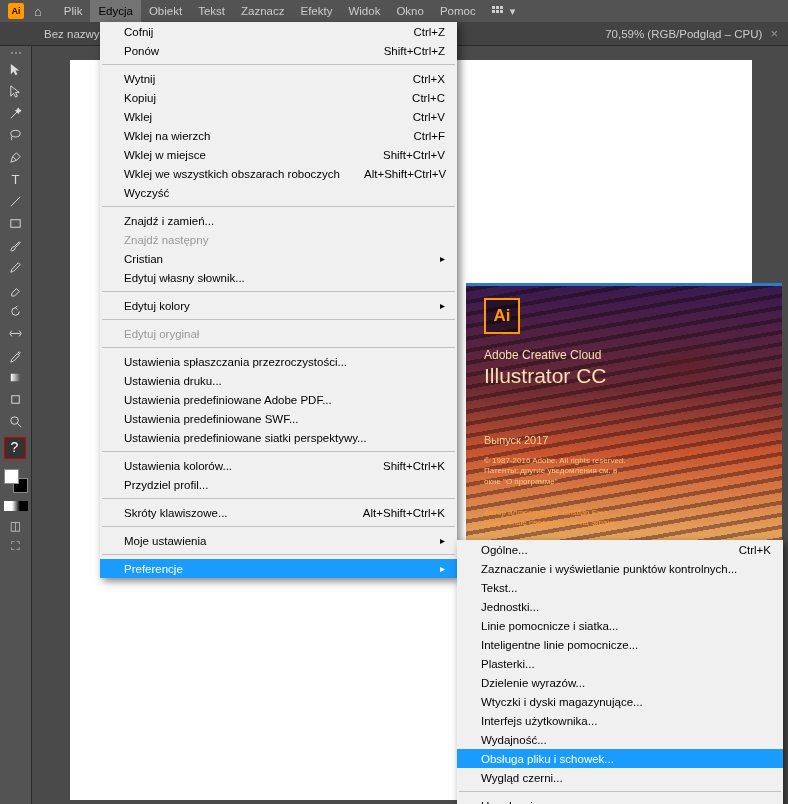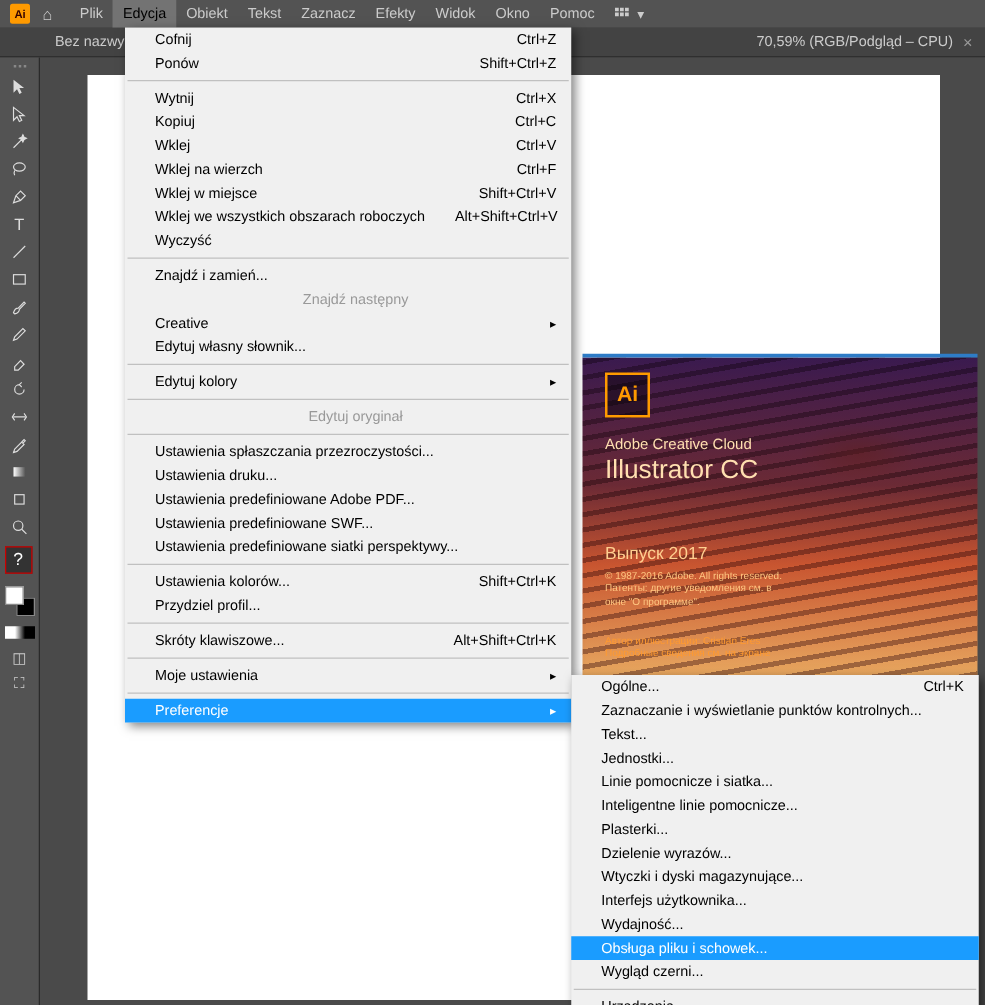--- a/index.html
+++ b/index.html
@@ -33,39 +33,39 @@
 .draw-modes { color: #ccc; font-size: 12px; margin-top: 6px; }
 
 .canvas-area { flex: 1; background: #4a4a4a; position: relative; }
 .handle { position: absolute; left: 0; right: 0; top: 0; height: 12px; display: flex; justify-content: center; align-items: center; }
 .handle span { width: 3px; height: 3px; background: #999; margin: 0 1px; display: block; }
 .artboard { position: absolute; left: 38px; top: 14px; width: 682px; height: 740px; background: #fff; }
 
 
 .dropdown { position: absolute; background: #f0f0f0; box-shadow: 3px 3px 8px rgba(0,0,0,.5); font-size: 11.5px; color: #000; }
 .dropdown .row { height: 19px; display: flex; align-items: center; padding: 0 12px 0 24px; position: relative; white-space: nowrap; }
-.dropdown .row.disabled { color: #999; justify-content: center; }
+.dropdown .row.disabled { color: #999; }
 .dropdown .row.highlight { background: #1a9cff; color: #fff; }
 .dropdown .row .shortcut { margin-left: auto; padding-left: 24px; }
 .dropdown .row .arrow { margin-left: auto; padding-left: 24px; font-size: 10px; }
 .dropdown .sep { height: 1px; background: #c0c0c0; margin: 4px 2px; }
 
 .menu-edit { left: 100px; top: 22px; width: 357px; }
 .menu-pref { left: 457px; top: 540px; width: 326px; }
 
 
 .splash { position: absolute; left: 466px; top: 283px; width: 316px; height: 258px; background: linear-gradient(180deg, #3a1a4f 0%, #6b2a35 40%, #c85530 65%, #e8a860 100%); overflow: hidden; color: #ffdfb0; border-top: 3px solid #2e7cc7; }
 .splash::before { content: ""; position: absolute; inset: 0; background:
    radial-gradient(ellipse 80px 40px at 70% 30%, rgba(255,200,120,.5), transparent 60%),
    repeating-linear-gradient( -10deg, rgba(60,20,40,.4) 0 4px, transparent 4px 12px);
    mix-blend-mode: multiply; }
 .splash .ai-badge { position: absolute; left: 18px; top: 12px; width: 36px; height: 36px; border: 2px solid #ff9a00; display: flex; align-items: center; justify-content: center; font-size: 17px; font-weight: 600; color: #ff9a00; background: rgba(0,0,0,.4); }
 .splash .suite { position: absolute; left: 18px; top: 62px; font-size: 12px; }
 .splash .prod { position: absolute; left: 18px; top: 78px; font-size: 21px; font-weight: 300; text-align: right; }
-.splash .release { position: absolute; left: 18px; top: 148px; font-size: 14px; color: #ffcf90; }
+.splash .release { position: absolute; left: 18px; top: 148px; font-size: 11px; color: #ffcf90; }
 .splash .legal { position: absolute; left: 18px; top: 170px; font-size: 8px; color: #ffc680; line-height: 1.3; width: 150px; }
 .splash .credits { position: absolute; left: 18px; top: 222px; font-size: 8px; color: #ff9a30; line-height: 1.3; }
 </style>
 </head>
 <body>
 
 <div class="topbar">
   <div class="app-icon">Ai</div>
   <span class="home-icon">⌂</span>
   <div class="menubar" id="menubar">
@@ -283,21 +283,21 @@
       <span>Wyczyść</span>
     </div>
     <div class="sep"></div>
     <div class="row">
       <span>Znajdź i zamień...</span>
     </div>
     <div class="row disabled">
       <span>Znajdź następny</span>
     </div>
     <div class="row">
-      <span>Creative</span>
+      <span>Cristian</span>
       <span class="arrow">▸</span>
     </div>
     <div class="row">
       <span>Edytuj własny słownik...</span>
     </div>
     <div class="sep"></div>
     <div class="row">
       <span>Edytuj kolory</span>
       <span class="arrow">▸</span>
     </div>

